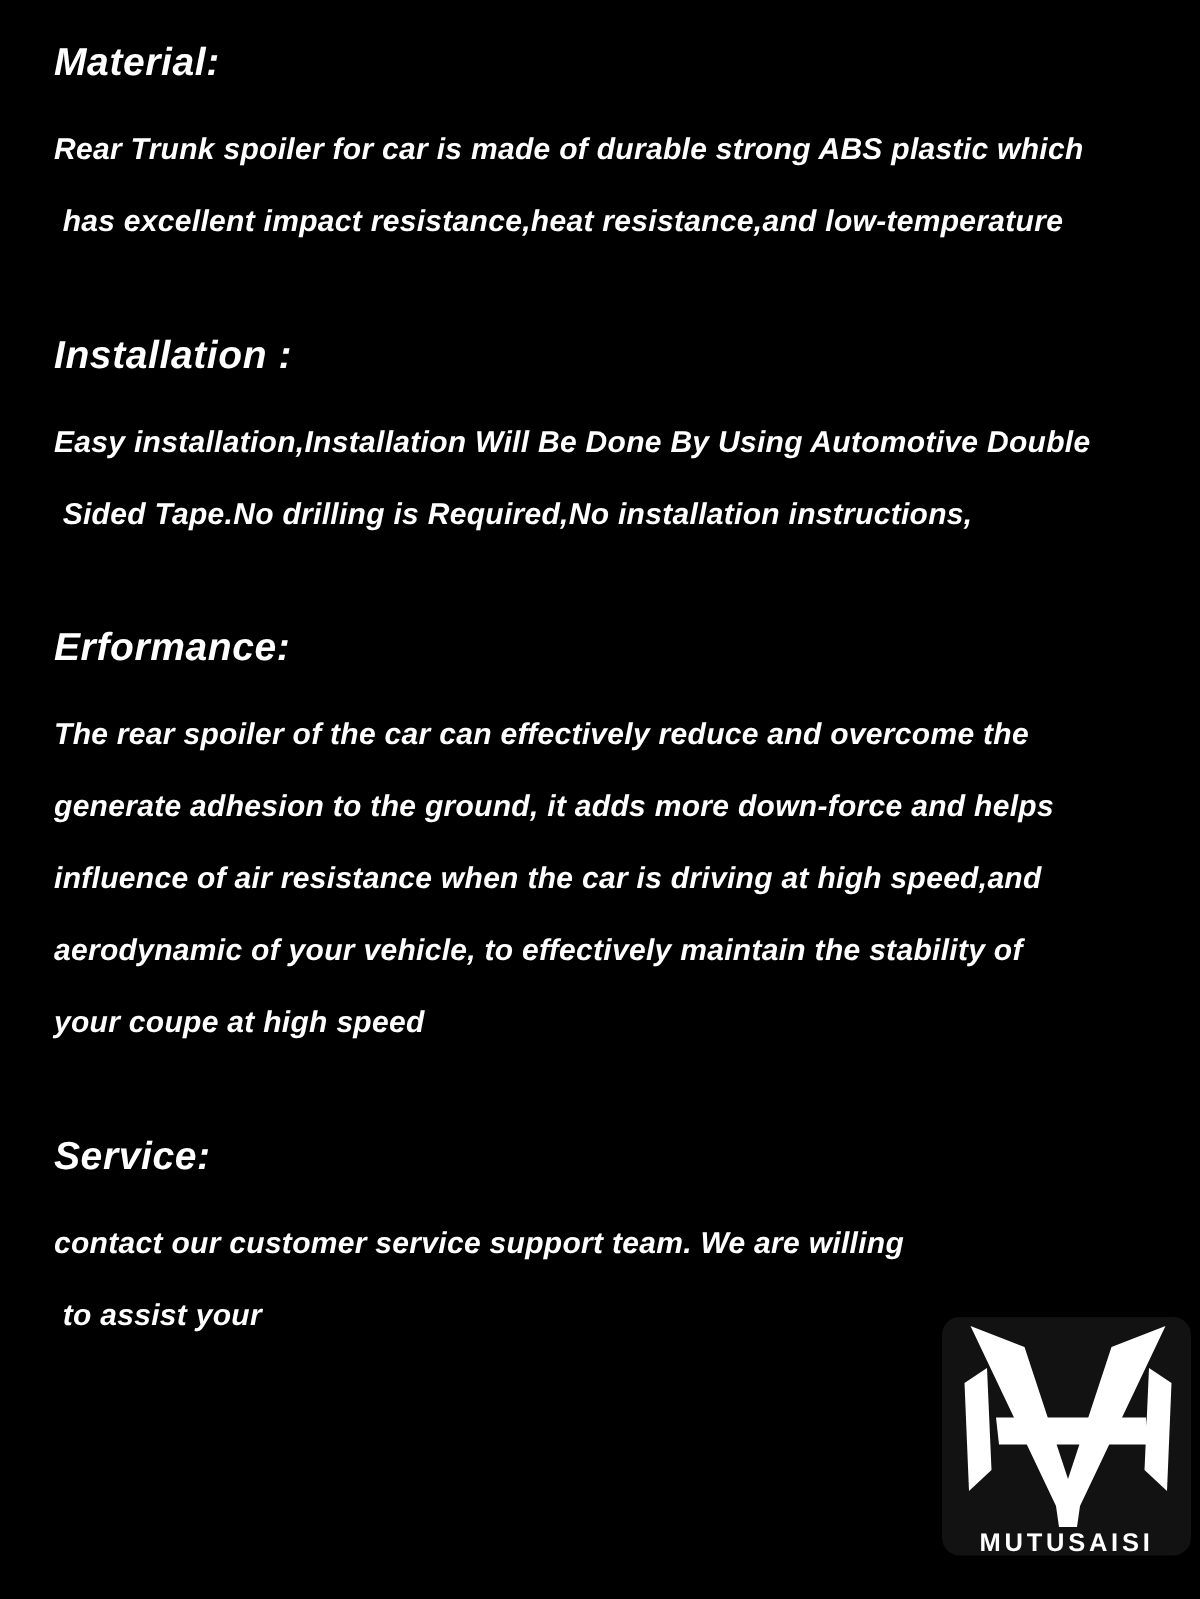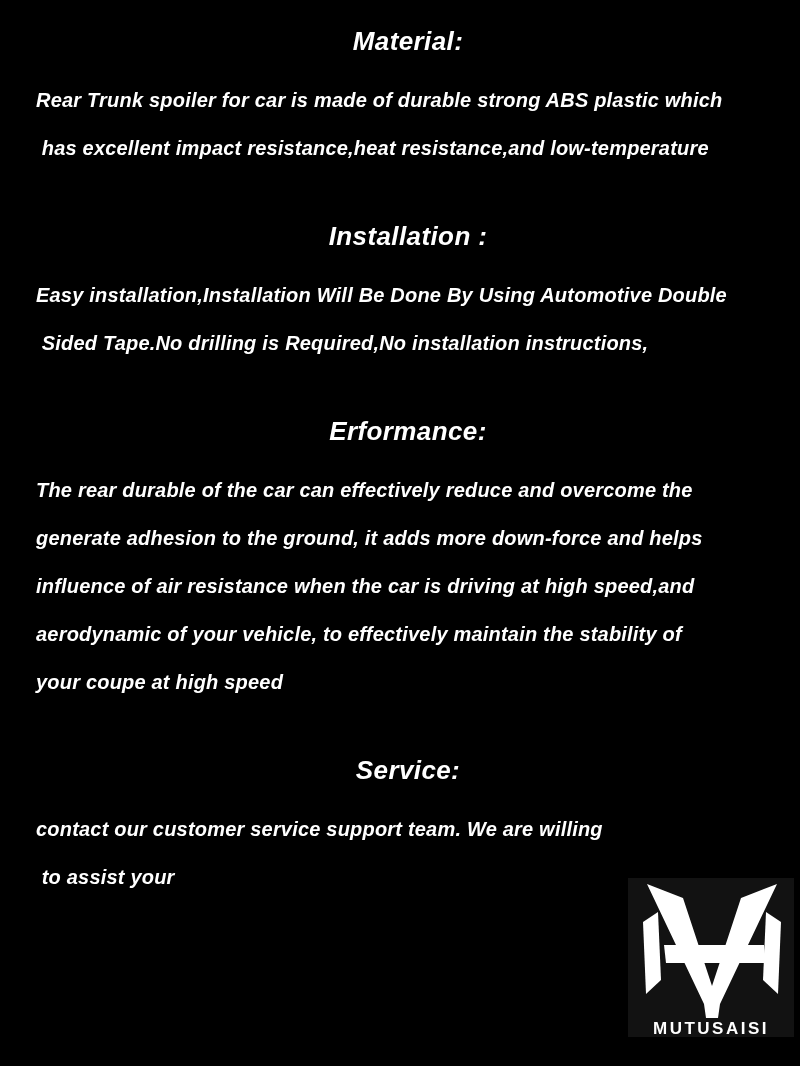--- a/index.html
+++ b/index.html
@@ -16,35 +16,35 @@
     position:absolute;
     top:24px;left:36px;width:744px;
   }
   .section{margin:0 0 47px 0;}
   .section .heading{
     margin:0 0 18px 0;
     font-size:26px;
     line-height:34px;
     font-weight:600;
     letter-spacing:.4px;
-    text-align:center;
   }
   .section .line{
     font-size:20px;
     line-height:48px;
     font-weight:700;
     letter-spacing:.2px;
     white-space:pre;
   }
   .logo-box{
     position:absolute;
     left:628px;top:878px;
     width:166px;height:159px;
     background:#121212;
     font-style:normal;
+    border-radius:12px;
   }
   .monogram{
     position:absolute;
     left:14px;top:4px;
     width:140px;height:138px;
   }
   .monogram polygon{fill:#ffffff;}
   .brand{
     position:absolute;
     left:0;right:0;top:141px;
@@ -64,21 +64,21 @@
       <div class="line">Rear Trunk spoiler for car is made of durable strong ABS plastic which</div>
       <div class="line"> has excellent impact resistance,heat resistance,and low-temperature</div>
     </section>
     <section class="section">
       <h2 class="heading">Installation :</h2>
       <div class="line">Easy installation,Installation Will Be Done By Using Automotive Double</div>
       <div class="line"> Sided Tape.No drilling is Required,No installation instructions,</div>
     </section>
     <section class="section">
       <h2 class="heading">Erformance:</h2>
-      <div class="line">The rear durable of the car can effectively reduce and overcome the</div>
+      <div class="line">The rear spoiler of the car can effectively reduce and overcome the</div>
       <div class="line">generate adhesion to the ground, it adds more down-force and helps</div>
       <div class="line">influence of air resistance when the car is driving at high speed,and</div>
       <div class="line">aerodynamic of your vehicle, to effectively maintain the stability of</div>
       <div class="line">your coupe at high speed</div>
     </section>
     <section class="section">
       <h2 class="heading">Service:</h2>
       <div class="line">contact our customer service support team. We are willing</div>
       <div class="line"> to assist your</div>
     </section>

